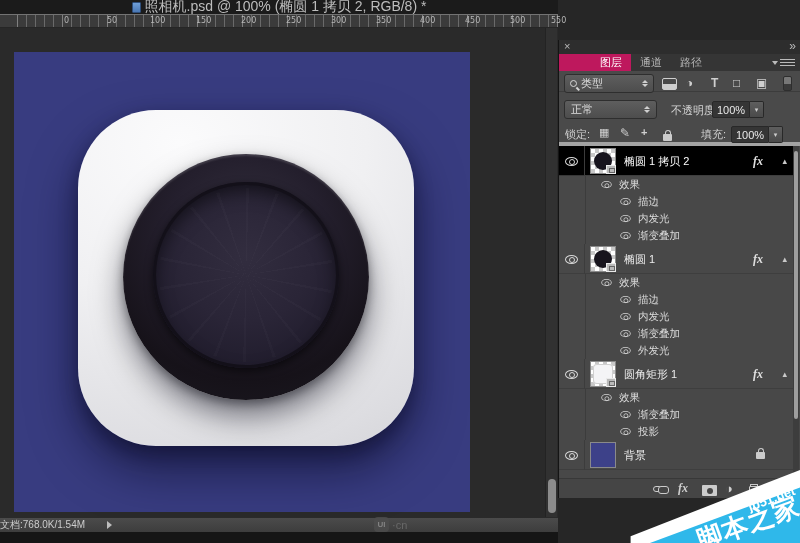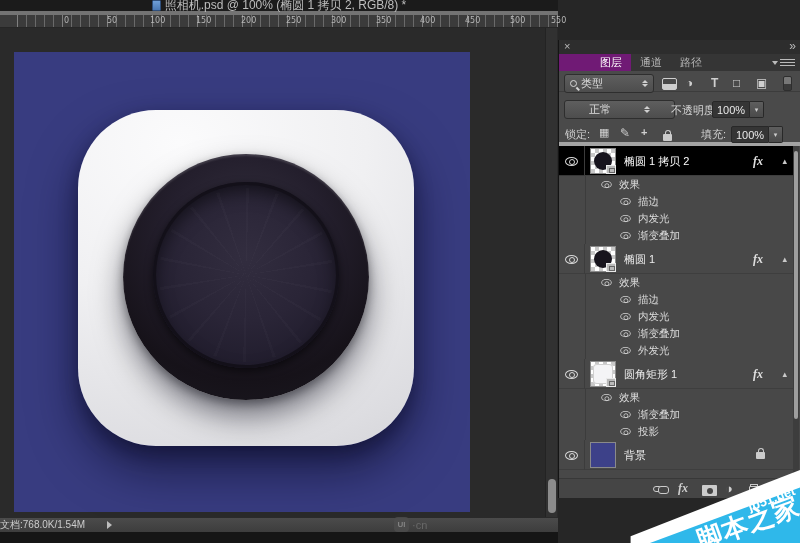--- a/index.html
+++ b/index.html
@@ -2,22 +2,22 @@
 <html><head>
 <meta charset="utf-8">
 <style>
   * { margin:0; padding:0; box-sizing:border-box; }
   html,body { width:800px; height:543px; overflow:hidden; background:#232323;
     font-family:"Liberation Sans","DejaVu Sans",sans-serif; }
   #app { position:relative; width:800px; height:543px; background:#262626; overflow:hidden; }
 
   
   .titlebar { position:absolute; left:0; top:0; width:558px; height:15px; background:#1b1b1b;
-    border-bottom:4px solid #737373; display:flex; align-items:center; justify-content:center; gap:4px;
-    color:#bdbdbd; font-size:12px; }
+    border-bottom:1px solid #737373; display:flex; align-items:center; justify-content:center; gap:4px;
+    color:#bdbdbd; font-size:14px; }
   .doc-icon { width:9px; height:11px; background:linear-gradient(#6f9fd8,#4a78b4); border-radius:1px;
     border:1px solid #2f4f7c; }
   .ruler { position:absolute; left:0; top:15px; width:558px; height:13px; background:#3b3b3b;
     border-bottom:1px solid #262626;
     background-image:
       repeating-linear-gradient(90deg,#808080 0 1px,transparent 1px 45px),
       repeating-linear-gradient(90deg,#6a6a6a 0 1px,transparent 1px 9px);
     background-size:558px 13px,558px 4px;
     background-position:17px 0,17px 9px; background-repeat:no-repeat,repeat-y; }
   .ruler-label { position:absolute; top:1px; font-size:8px; color:#b5b5b5; font-family:"DejaVu Sans",sans-serif; }
@@ -47,33 +47,33 @@
   .statusbar { position:absolute; left:0; top:517px; width:558px; height:15px;
     background:linear-gradient(#4b4b4b,#3d3d3d); border-top:1px solid #2a2a2a; display:flex; align-items:center; }
   .status-text { font-size:10px; color:#cccccc; }
   .status-arrow { margin-left:22px; width:0; height:0; border-left:5px solid #bdbdbd;
     border-top:4px solid transparent; border-bottom:4px solid transparent; }
   .bottom-strip { position:absolute; left:0; top:532px; width:558px; height:11px; background:#151515; }
 
   
   .uicn { position:absolute; left:374px; top:517px; display:flex; align-items:center; gap:3px; opacity:.85; z-index:5; }
   .uicn-logo { width:15px; height:15px; border-radius:4px; background:#4d4d4d; color:#8d8d8d; font-size:8px;
-    font-weight:bold; display:flex; align-items:center; justify-content:center;margin-left:20px; }
+    font-weight:bold; display:flex; align-items:center; justify-content:center; }
   .uicn-suffix { color:#6e6e6e; font-size:11px; }
 
   
   .panel { position:absolute; left:558px; top:40px; width:242px; height:458px; background:#474747;
     border-left:1px solid #141414; font-size:11px; color:#dedede; }
   .pg-header { position:absolute; left:0; top:0; width:242px; height:14px; background:#2d2d2d; }
   .pg-close { position:absolute; left:5px; top:0px; color:#b9b9b9; font-size:11px; line-height:13px; }
   .pg-collapse { position:absolute; right:7px; top:-1px; color:#b9b9b9; font-size:12px; line-height:14px; letter-spacing:-2px; }
 
   .ptabs { position:absolute; left:0; top:14px; width:242px; height:17px; background:#353535; display:flex; }
   .ptab { padding:0 9px; height:17px; line-height:17px; color:#b5b5b5; font-size:11px; }
-  .ptab.active { background:#701a75; color:#ffffff;padding-left:41px; }
+  .ptab.active { background:#be185d; color:#ffffff;padding-left:41px; }
   .ptab-menu { position:absolute; right:6px; top:5px; width:15px; height:8px;
     background:linear-gradient(#bbb 0 1px,transparent 1px 3px,#bbb 3px 4px,transparent 4px 6px,#bbb 6px 7px,transparent 7px); }
   .ptab-menu::before { content:""; position:absolute; left:-8px; top:2px; width:0; height:0;
     border-top:4px solid #bbb; border-left:3px solid transparent; border-right:3px solid transparent; }
 
   .pctrl { position:absolute; left:0; top:31px; width:242px; height:75px; background:#4a4a4a; }
   .filter-row { position:absolute; left:0; top:0; width:242px; height:21px; border-bottom:1px solid #3c3c3c; }
   .kind-select { position:absolute; left:5px; top:3px; width:90px; height:19px; border:1px solid #2e2e2e; border-radius:3px;
     background:linear-gradient(#5e5e5e,#4d4d4d); display:flex; align-items:center; gap:4px; padding:0 5px; }
   .mag { width:7px; height:7px; border:1.5px solid #d6d6d6; border-radius:50%; position:relative; flex:0 0 auto; }
@@ -88,22 +88,22 @@
   .fi-pixel { left:103px; width:15px; height:12px; top:7px; border:1px solid #cfcfcf; border-radius:2px;
     background:linear-gradient(transparent 0 5px,#cfcfcf 5px); }
   .fi-adjust { left:127px; }
   .fi-type { left:152px; font-weight:bold; }
   .fi-shape { left:174px; }
   .fi-smart { left:197px; }
   .fi-toggle { left:224px; top:5px; width:9px; height:15px; border:1px solid #2e2e2e; border-radius:2px;
     background:linear-gradient(#777 0 7px,#3a3a3a 7px); }
 
   .blend-row { position:absolute; left:0; top:26px; width:242px; height:25px; }
-  .mode-select { position:absolute; left:5px; top:3px; width:111px; height:19px; border:1px solid #2e2e2e; border-radius:3px;
-    background:linear-gradient(#5e5e5e,#4d4d4d); display:flex; align-items:center; padding:0 24px; }
+  .mode-select { position:absolute; left:5px; top:3px; width:93px; height:19px; border:1px solid #2e2e2e; border-radius:3px;
+    background:linear-gradient(#5e5e5e,#4d4d4d); display:flex; align-items:center; padding:0 6px; }
   .opacity-label { position:absolute; left:112px; top:6px; color:#d2d2d2; }
   .value-box { position:absolute; top:4px; width:38px; height:17px; background:#353535; border:1px solid #282828;
     border-radius:2px 0 0 2px; color:#e8e8e8; text-align:center; line-height:16px; font-size:11px; }
   .vb-opacity { left:153px; }
   .vb-fill { left:172px; }
   .vb-btn { position:absolute; top:4px; width:14px; height:17px; background:linear-gradient(#5e5e5e,#4a4a4a);
     border:1px solid #282828; border-left:none; border-radius:0 2px 2px 0; color:#ccc; font-size:7px;
     text-align:center; line-height:16px; }
   .vbb-opacity { left:191px; }
   .vbb-fill { left:210px; }

